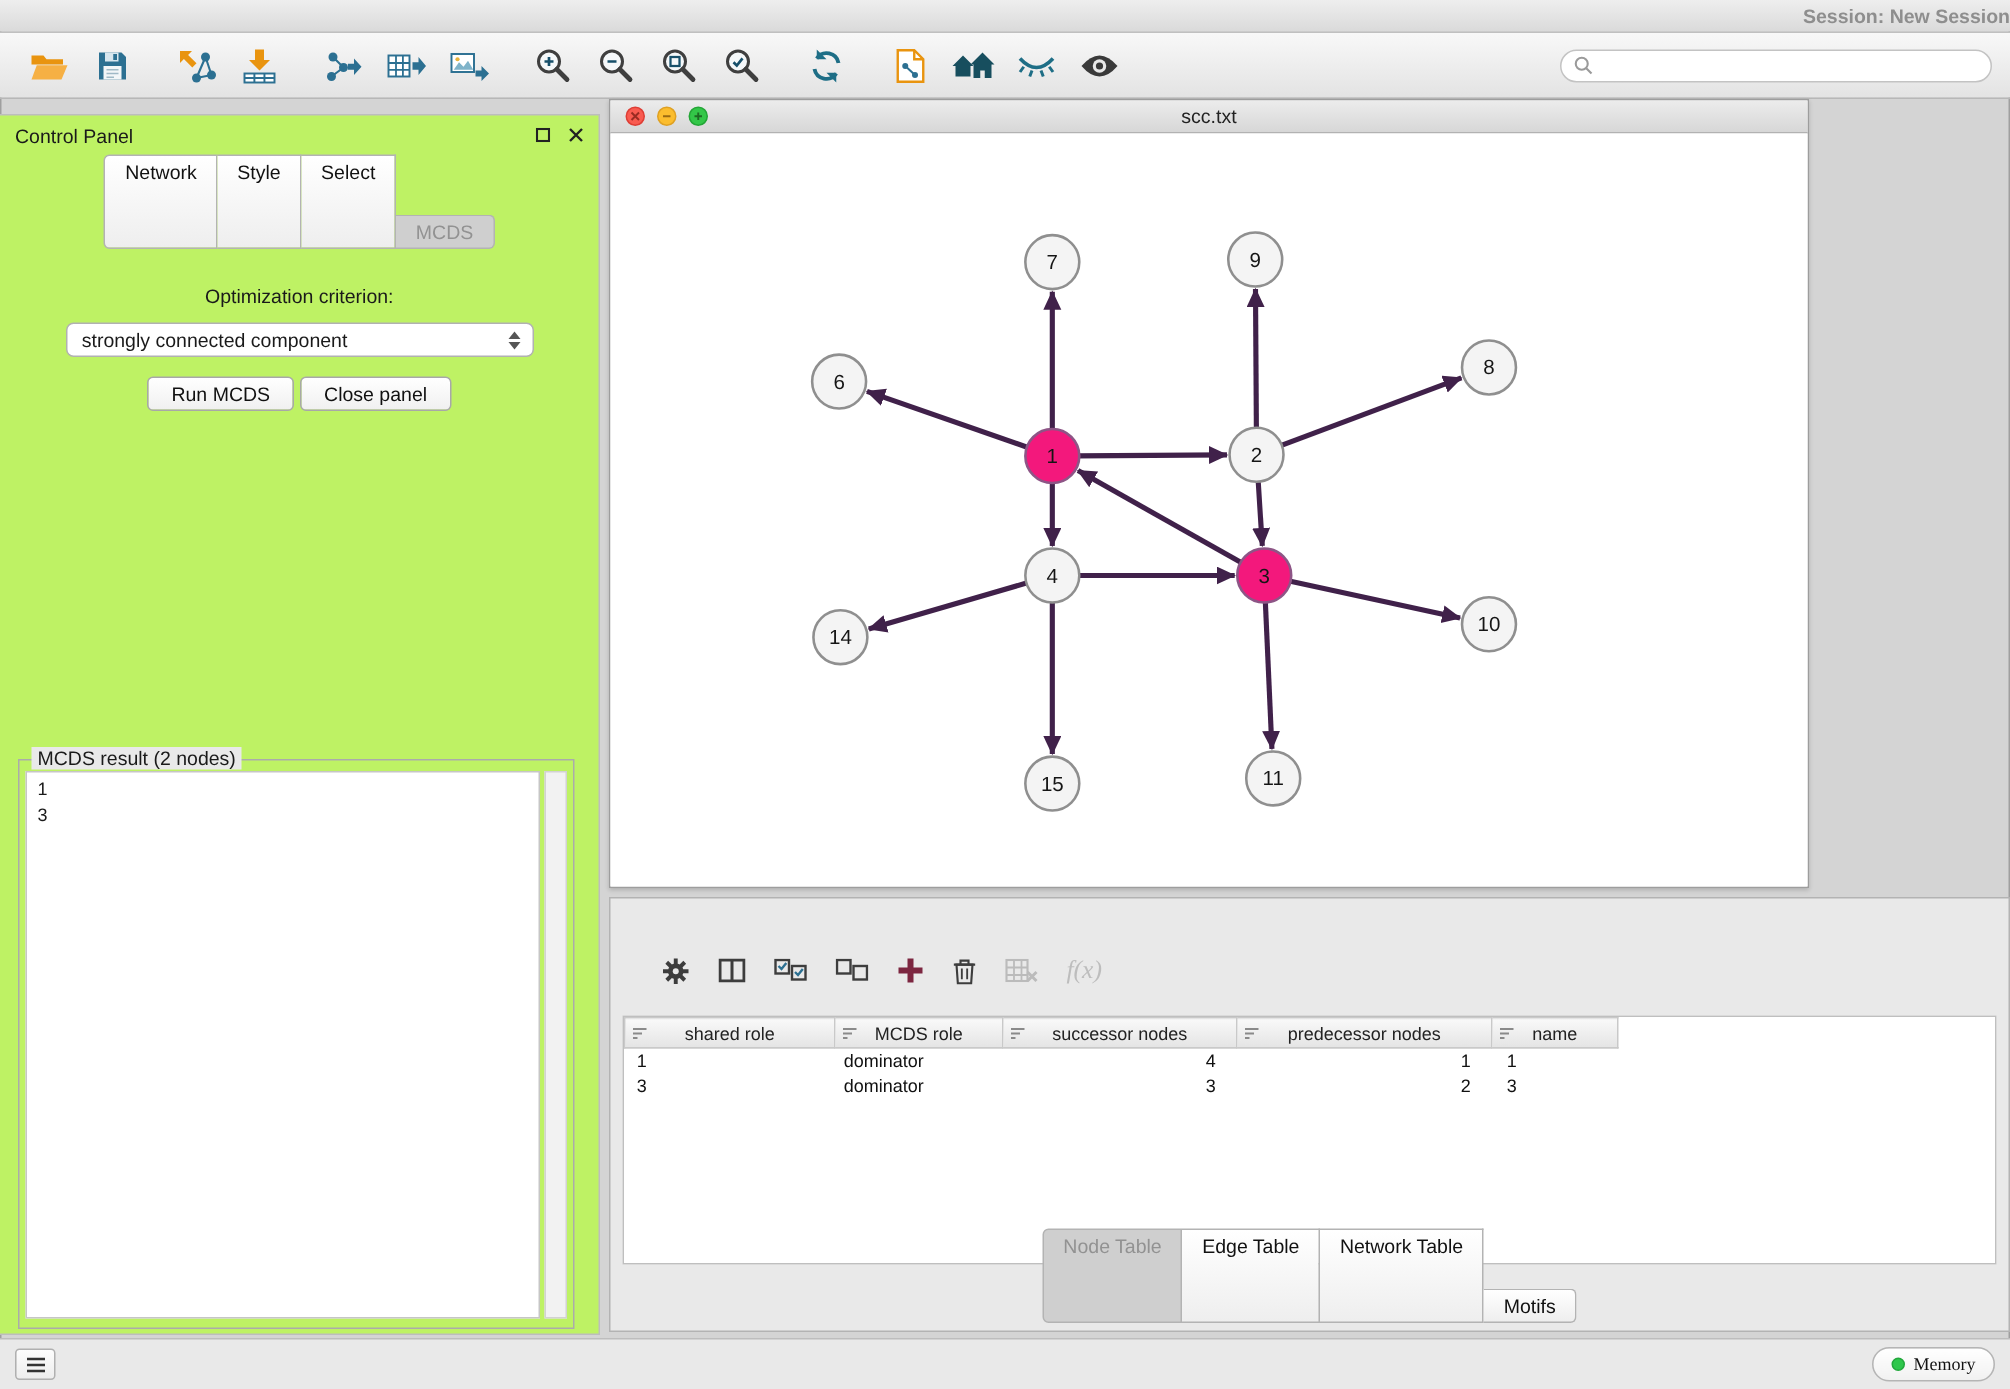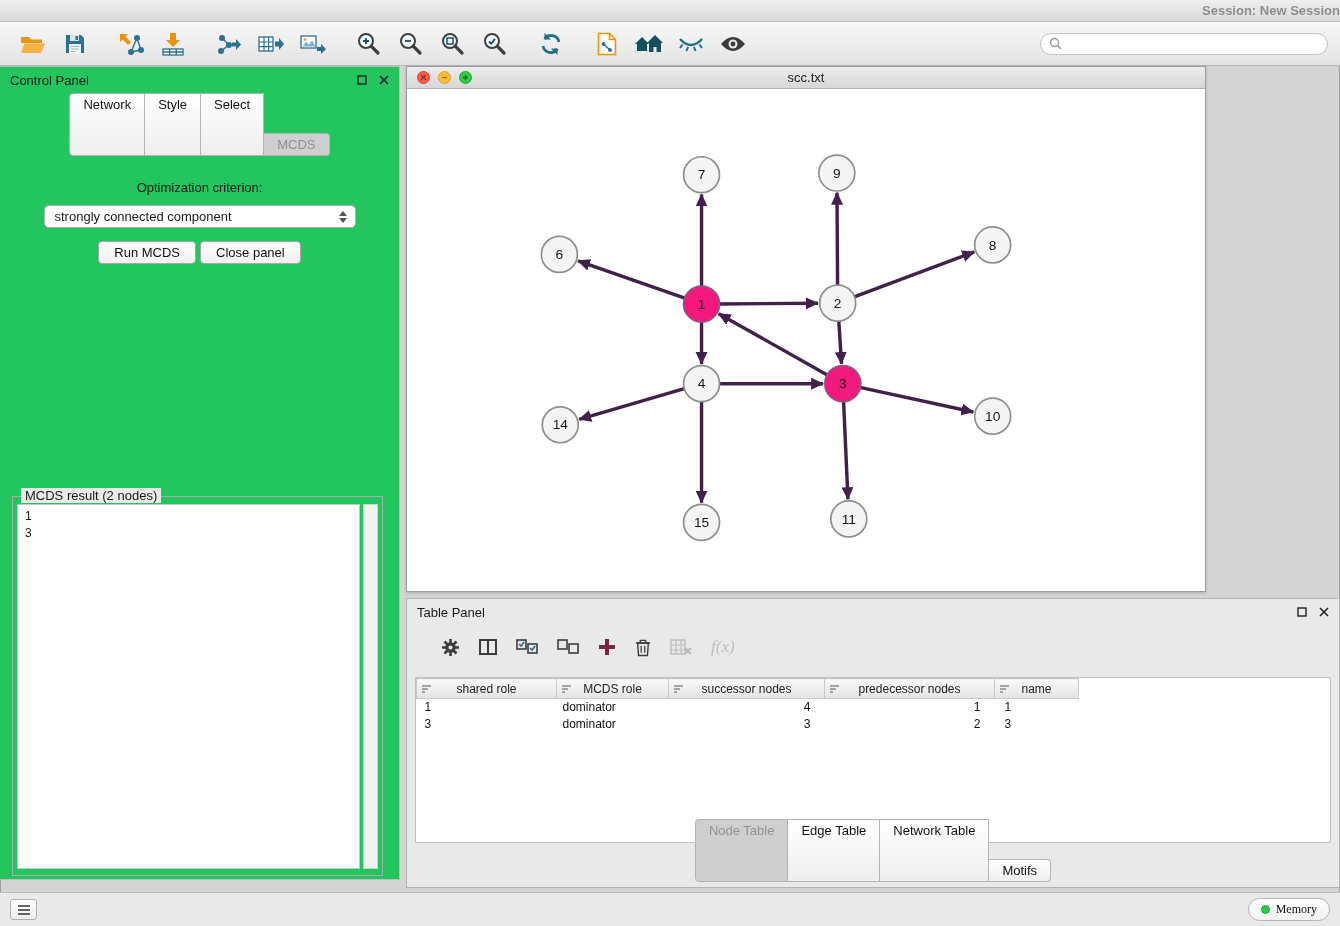--- a/index.html
+++ b/index.html
@@ -28,22 +28,22 @@
   .icon-btn { display:flex; align-items:center; cursor:default; }
 
   .seg-tabs { display:flex; justify-content:center; }
   .seg-tab { padding:3px 13px; font-size:13px; background:linear-gradient(#ffffff,#eeeeee);
     border:1px solid #b3b3b3; border-left:none; color:#111; cursor:default; white-space:nowrap; }
   .seg-tab:first-child { border-left:1px solid #b3b3b3; border-radius:4px 0 0 4px; }
   .seg-tab:last-child { border-radius:0 4px 4px 0;margin-top:40px; }
   .seg-tab.active { background:#cfcfcf; color:#929292; }
 
   
-  .control-panel { position:absolute; left:0; top:66px; width:400px; height:814px;
-    background:#22c55e; border:1px solid #bdbdbd; border-left:none; }
+  .control-panel { position:absolute; left:0; top:76px; width:400px; height:814px;
+    background:#bef264; border:1px solid #bdbdbd; border-left:none; }
   .cp-body { text-align:center; padding-top:24px; }
   .opt-label { font-size:13px; color:#1a1a1a; }
   .dropdown { width:312px; height:23px; margin:10px auto 0; background:#fff; border:1px solid #b1b1b1;
     border-radius:5px; display:flex; align-items:center; padding:0 4px 0 10px; font-size:13px; }
   .stepper { margin-left:auto; width:16px; display:flex; flex-direction:column; align-items:center; gap:2px; }
   .stepper .up   { width:0; height:0; border-left:4px solid transparent; border-right:4px solid transparent; border-bottom:5px solid #555; }
   .stepper .down { width:0; height:0; border-left:4px solid transparent; border-right:4px solid transparent; border-top:5px solid #555; }
   .btn-row { margin-top:13px; display:flex; justify-content:center; gap:4px; }
   .btn { font-family:"Liberation Sans",sans-serif; font-size:13px; color:#111;
     background:linear-gradient(#ffffff,#f0f0f0); border:1px solid #a8a8a8; border-radius:4px; padding:3px 15px; cursor:default; }
@@ -371,35 +371,20 @@
           </g>
           <g>
             <circle cx="344" cy="464" r="21" fill="#f4f4f4" stroke="#8f8f8f" stroke-width="2"></circle>
             <text x="344" y="469.5" text-anchor="middle" font-size="16" font-family="Liberation Sans, sans-serif" fill="#151515">15</text>
           </g>
         </svg>
     </div>
   </div>
 
   <div class="table-panel">
-    <div class="panel-header">
-      <span>Table Panel</span>
-      <span class="win-icons">
-        <span class="icon-btn">
-          <svg width="10" height="10">
-              <rect x="1" y="1" width="8" height="8" fill="none" stroke="#222" stroke-width="1.4"></rect>
-            </svg>
-        </span>
-        <span class="icon-btn">
-          <svg width="10" height="10">
-              <path d="M1 1l8 8M9 1L1 9" stroke="#222" stroke-width="1.6"></path>
-            </svg>
-        </span>
-      </span>
-    </div>
     <div class="tp-toolbar">
       <span class="icon-btn">
         <svg width="19" height="19" viewBox="0 0 19 19">
           <g stroke="#3d3d3d" stroke-width="2.6">
               <path d="M9.5 1v17M1 9.5h17M3.5 3.5l12 12M15.5 3.5l-12 12"></path>
             </g>
           <circle cx="9.5" cy="9.5" r="5.2" fill="#3d3d3d"></circle>
             <circle cx="9.5" cy="9.5" r="2" fill="#e9e9e9"></circle>
         </svg>
       </span>

